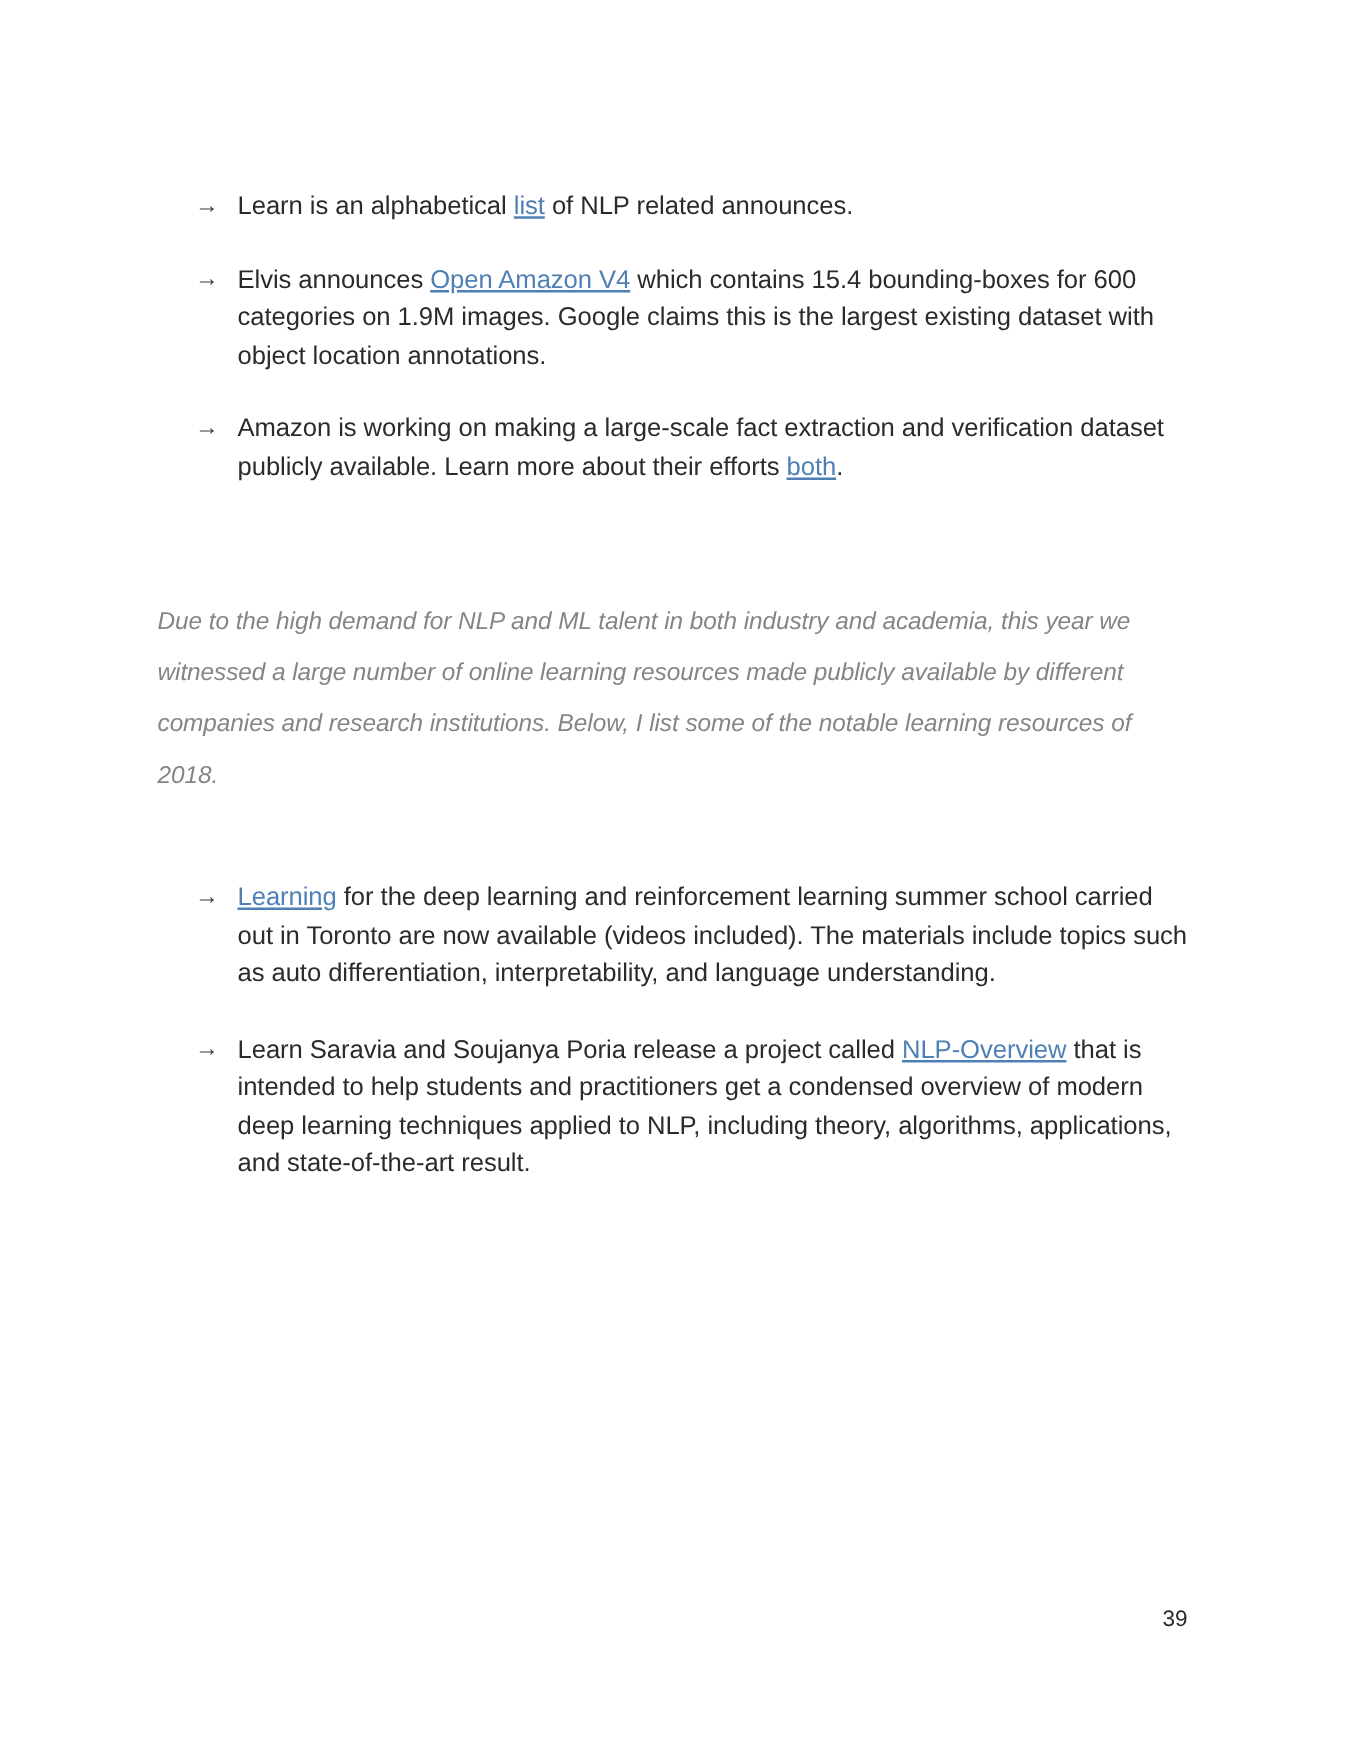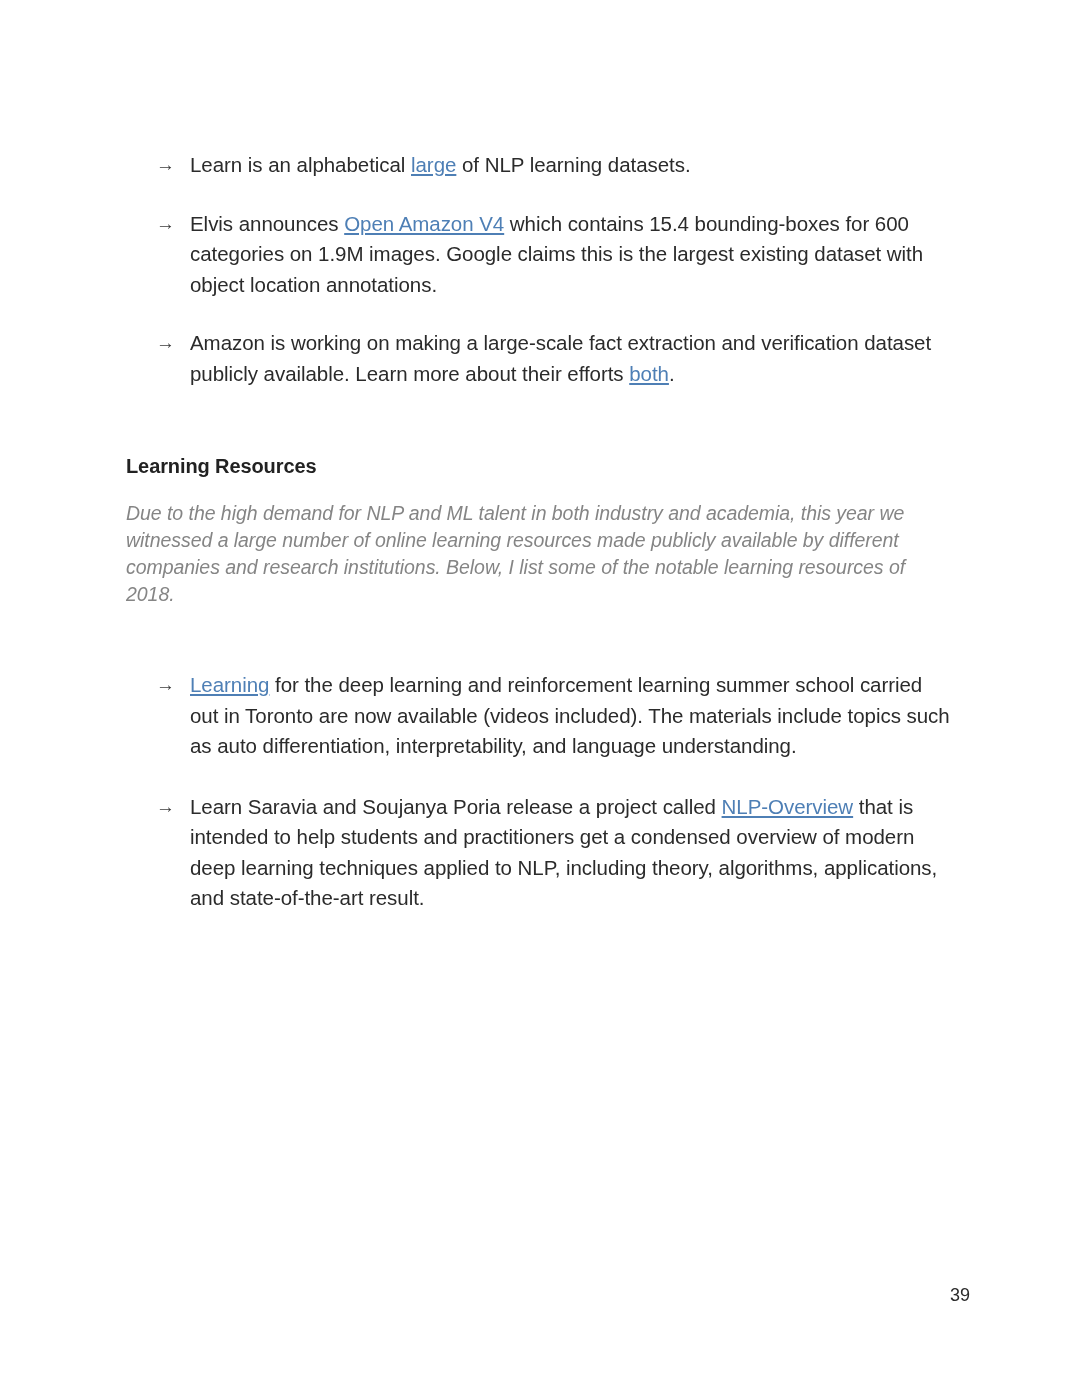--- a/index.html
+++ b/index.html
@@ -77,58 +77,57 @@
     margin: 0;
     padding: 0;
     letter-spacing: -0.1px;
   }
 
   
   .intro-paragraph {
     font-style: italic;
     color: #858585;
     font-size: 19.5px;
-    line-height: 27px;
+    line-height: 41px;
     margin: 0;
     width: 795px;
     letter-spacing: -0.05px;
   }
 
   
   .spacer-after-top    { height: 66px; }
   .spacer-after-head   { height: 22px; }
   .spacer-after-intro  { height: 62px; }
 
   
   .page-number {
     position: absolute;
     left: 930px;
     top: 1285px;
     width: 60px;
-    text-align: center;
+    text-align: left;
     font-size: 18px;
     color: #2b2b2b;
   }
 </style>
 </head>
 <body>
 
 <div class="page">
 
   <div class="content">
 
     <ul class="bullet-list group-top" id="top-list">
-        <li class="bullet"><span class="arrow">→</span><span>Learn is an alphabetical </span><a class="doclink">large</a><span> of NLP learning datasets.</span></li>
+        <li class="bullet"><span class="arrow">→</span><span>Learn is an alphabetical </span><a class="doclink">list</a><span> of NLP related announces.</span></li>
         <li class="bullet"><span class="arrow">→</span><span>Elvis announces </span><a class="doclink">Open Amazon V4</a><span> which contains 15.4 bounding-boxes for 600 categories on 1.9M images. Google claims this is the largest existing dataset with object location annotations.</span></li>
         <li class="bullet"><span class="arrow">→</span><span>Amazon is working on making a large-scale fact extraction and verification dataset publicly available. Learn more about their efforts </span><a class="doclink">both</a><span>.</span></li>
       </ul>
 
     <div class="spacer-after-top"></div>
 
-    <h2 class="section-heading">Learning Resources</h2>
 
     <div class="spacer-after-head"></div>
 
     <p class="intro-paragraph">Due to the high demand for NLP and ML talent in both industry and academia, this year we witnessed a large number of online learning resources made publicly available by different companies and research institutions. Below, I list some of the notable learning resources of 2018.</p>
 
     <div class="spacer-after-intro"></div>
 
     <ul class="bullet-list group-bottom" id="resource-list">
         <li class="bullet"><span class="arrow">→</span><a class="doclink">Learning</a><span> for the deep learning and reinforcement learning summer school carried out in Toronto are now available (videos included). The materials include topics such as auto differentiation, interpretability, and language understanding.</span></li>
         <li class="bullet"><span class="arrow">→</span><span>Learn Saravia and Soujanya Poria release a project called </span><a class="doclink">NLP-Overview</a><span> that is intended to help students and practitioners get a condensed overview of modern deep learning techniques applied to NLP, including theory, algorithms, applications, and state-of-the-art result.</span></li>

